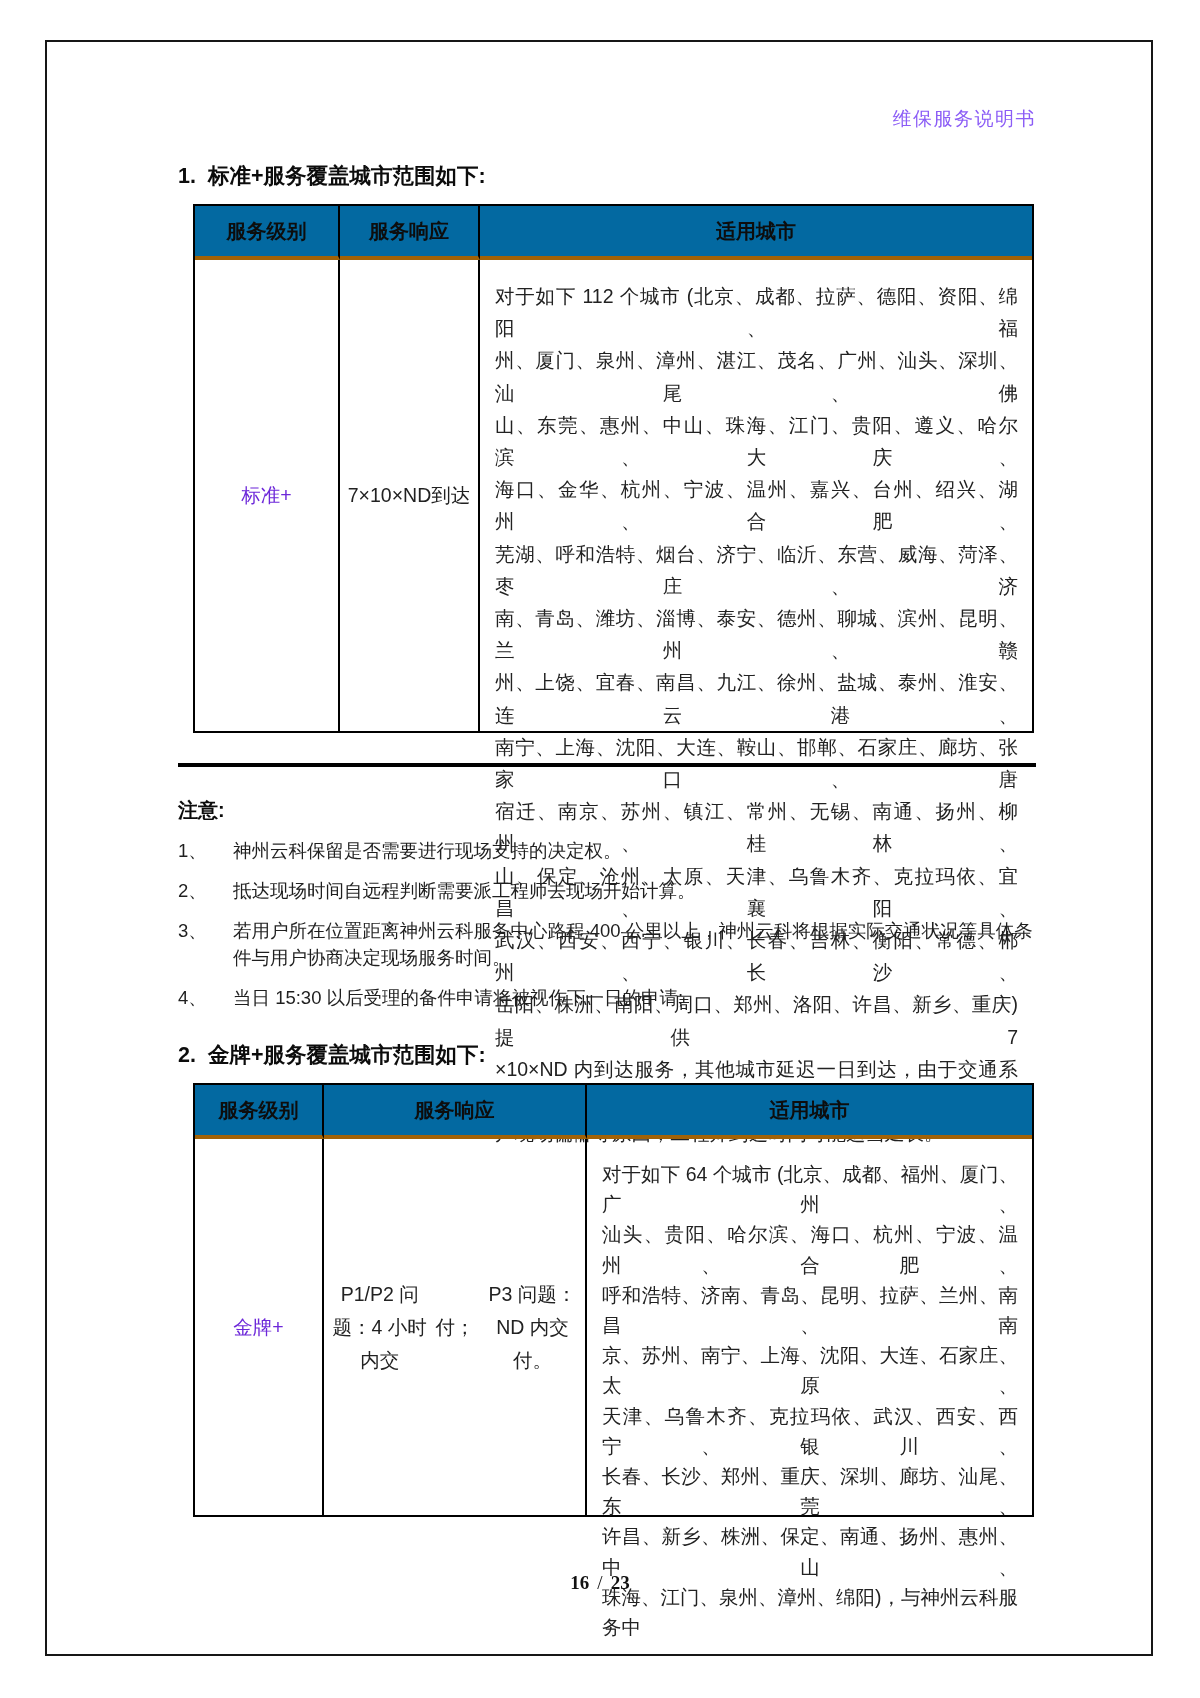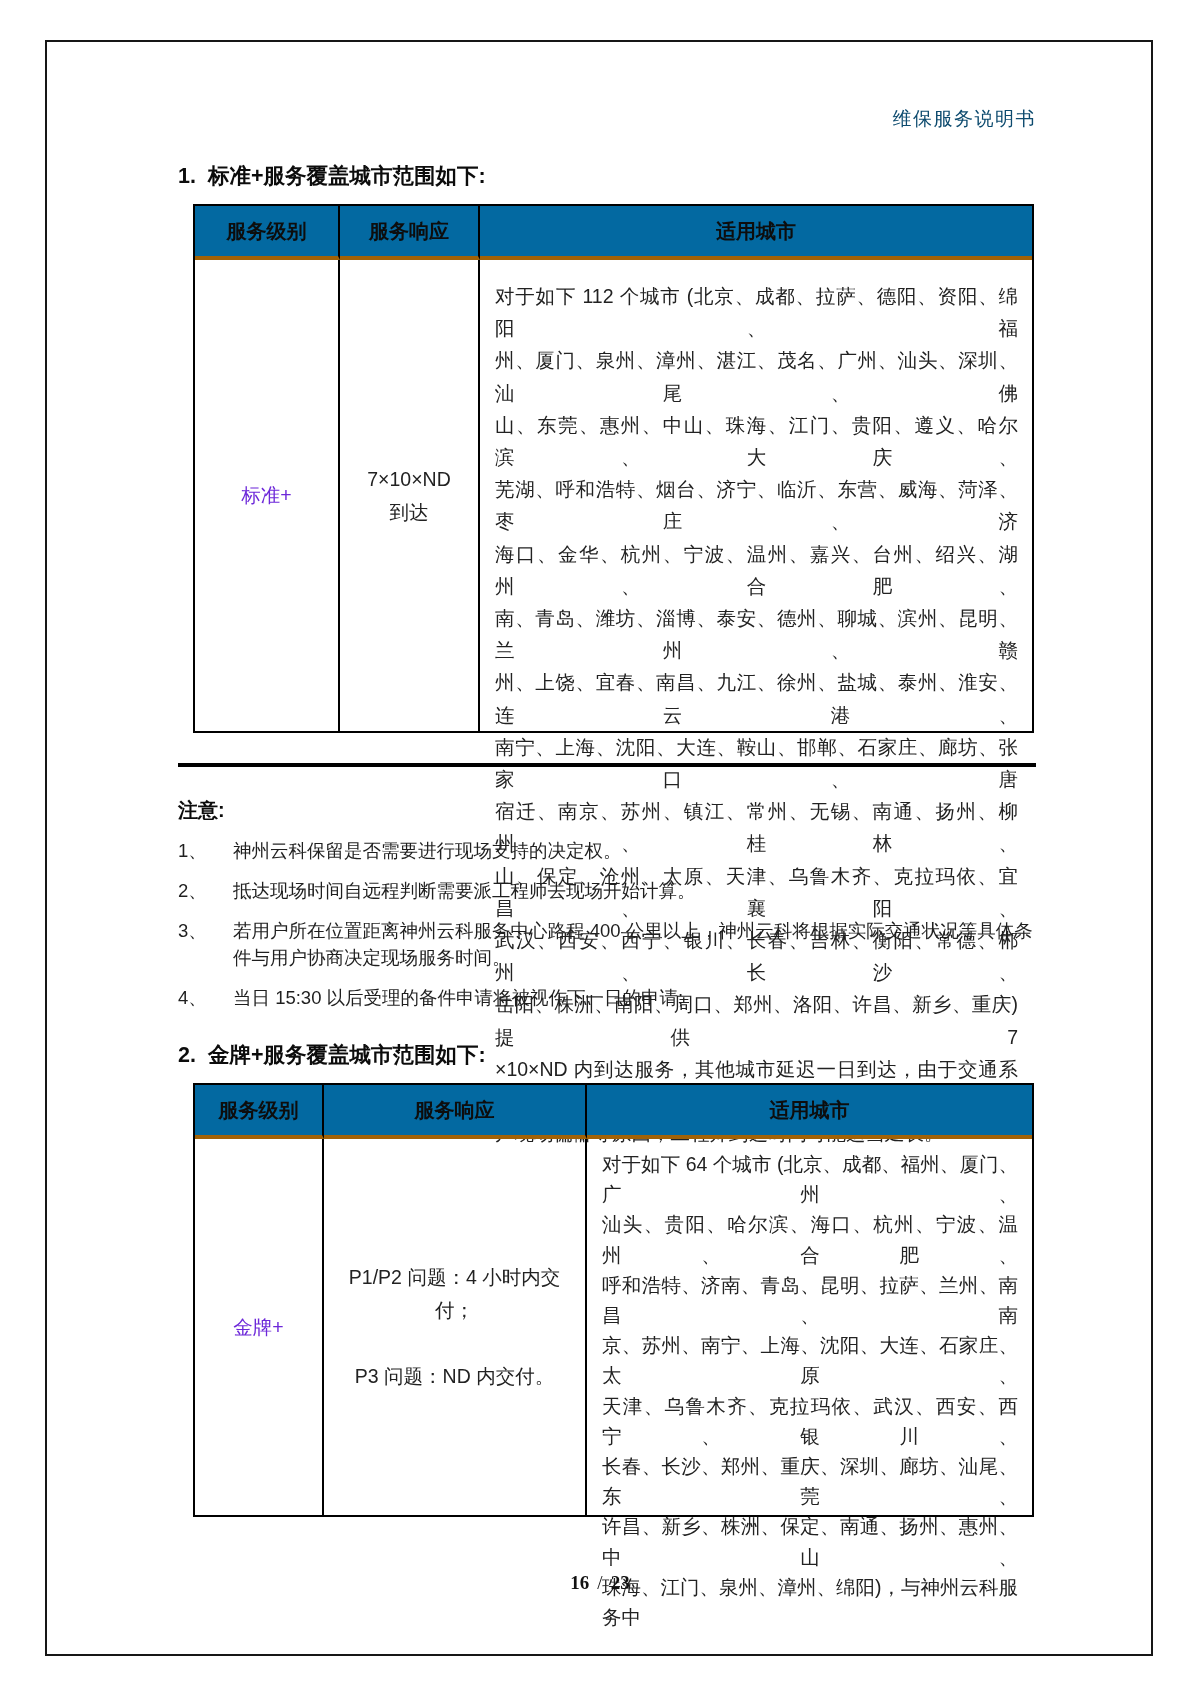--- a/index.html
+++ b/index.html
@@ -10,21 +10,21 @@
   }
   .frame {
     position:absolute; left:45px; top:40px; width:1108px; height:1616px;
     border:2px solid #161616; box-sizing:border-box;
   }
   .content { position:absolute; left:178px; top:0; width:858px; }
 
   .hdr {
     margin-top:106px; text-align:right;
     font-family:"Liberation Serif","DejaVu Serif",serif;
-    font-size:19px; color:#0c4a6e; letter-spacing:1.5px;
+    font-size:19px; color:#8b5cf6; letter-spacing:1.5px;
   }
 
   .sec {
     margin-top:30px; display:flex; gap:12px;
     font-size:21.5px; font-weight:700; color:#0c0c0c;
     line-height:28px;
   }
 
   .dtable {
     margin-left:15px; width:841px; box-sizing:border-box;
@@ -36,28 +36,28 @@
     background:#0369a1; border-bottom:4px solid #a16207;
     height:54px; display:flex; align-items:center; justify-content:center;
     font-weight:700; font-size:20px; color:#0d0d0d; box-sizing:border-box;
   }
   .c1,.c2 { border-right:2px solid #000; }
   .td { box-sizing:border-box; }
   .t1 .td { height:471px; }
   .t2 .td { height:376px; }
   .level { display:flex; align-items:center; justify-content:center; font-size:19.5px; color:#6d28d9; }
   .resp {
-    display:flex; flex-direction:column; align-items:center; justify-content:center;
+    display:flex; flex-direction:row; align-items:center; justify-content:center;
     font-size:19.5px; line-height:33px; text-align:center; color:#222;
   }
   .cities { padding:20px 14px 0 15px; font-size:19.5px; color:#222; }
   .cities div { text-align:justify; text-align-last:justify; }
   .cities div:last-child { text-align-last:left; }
   .t1 .cities div { line-height:32.2px; }
-  .t2 .cities { padding-top:10px; }
+  .t2 .cities { }
   .t2 .cities div { line-height:30.2px; }
 
   .rule { margin-top:30px; height:4px; background:#000; width:858px; }
 
   .note-h { margin-top:30px; font-weight:700; font-size:20px; line-height:26px; color:#0c0c0c; }
   .notes { margin-top:14px; }
   .note { display:flex; font-size:18.5px; line-height:27px; margin-bottom:13px; color:#1f1f1f; }
   .note-num { flex:0 0 55px; width:55px; }
   .note-text { flex:1; max-width:802px; }
 
@@ -89,22 +89,22 @@
 
     <div class="td c1 level">标准+</div>
     <div class="td c2 resp">
         <div>7×10×ND</div>
         <div>到达</div>
       </div>
     <div class="td cities">
         <div>对于如下 112 个城市 (北京、成都、拉萨、德阳、资阳、绵阳、福</div>
         <div>州、厦门、泉州、漳州、湛江、茂名、广州、汕头、深圳、汕尾、佛</div>
         <div>山、东莞、惠州、中山、珠海、江门、贵阳、遵义、哈尔滨、大庆、</div>
+        <div>海口、金华、杭州、宁波、温州、嘉兴、台州、绍兴、湖州、合肥、</div>
         <div>芜湖、呼和浩特、烟台、济宁、临沂、东营、威海、菏泽、枣庄、济</div>
-        <div>海口、金华、杭州、宁波、温州、嘉兴、台州、绍兴、湖州、合肥、</div>
         <div>南、青岛、潍坊、淄博、泰安、德州、聊城、滨州、昆明、兰州、赣</div>
         <div>州、上饶、宜春、南昌、九江、徐州、盐城、泰州、淮安、连云港、</div>
         <div>南宁、上海、沈阳、大连、鞍山、邯郸、石家庄、廊坊、张家口、唐</div>
         <div>宿迁、南京、苏州、镇江、常州、无锡、南通、扬州、柳州、桂林、</div>
         <div>山、保定、沧州、太原、天津、乌鲁木齐、克拉玛依、宜昌、襄阳、</div>
         <div>武汉、西安、西宁、银川、长春、吉林、衡阳、常德、郴州、长沙、</div>
         <div>岳阳、株洲、南阳、周口、郑州、洛阳、许昌、新乡、重庆) 提供 7</div>
         <div>×10×ND 内到达服务，其他城市延迟一日到达，由于交通系统或客</div>
         <div>户现场偏僻等原因，工程师到达时间可能适当延长。</div>
       </div>

